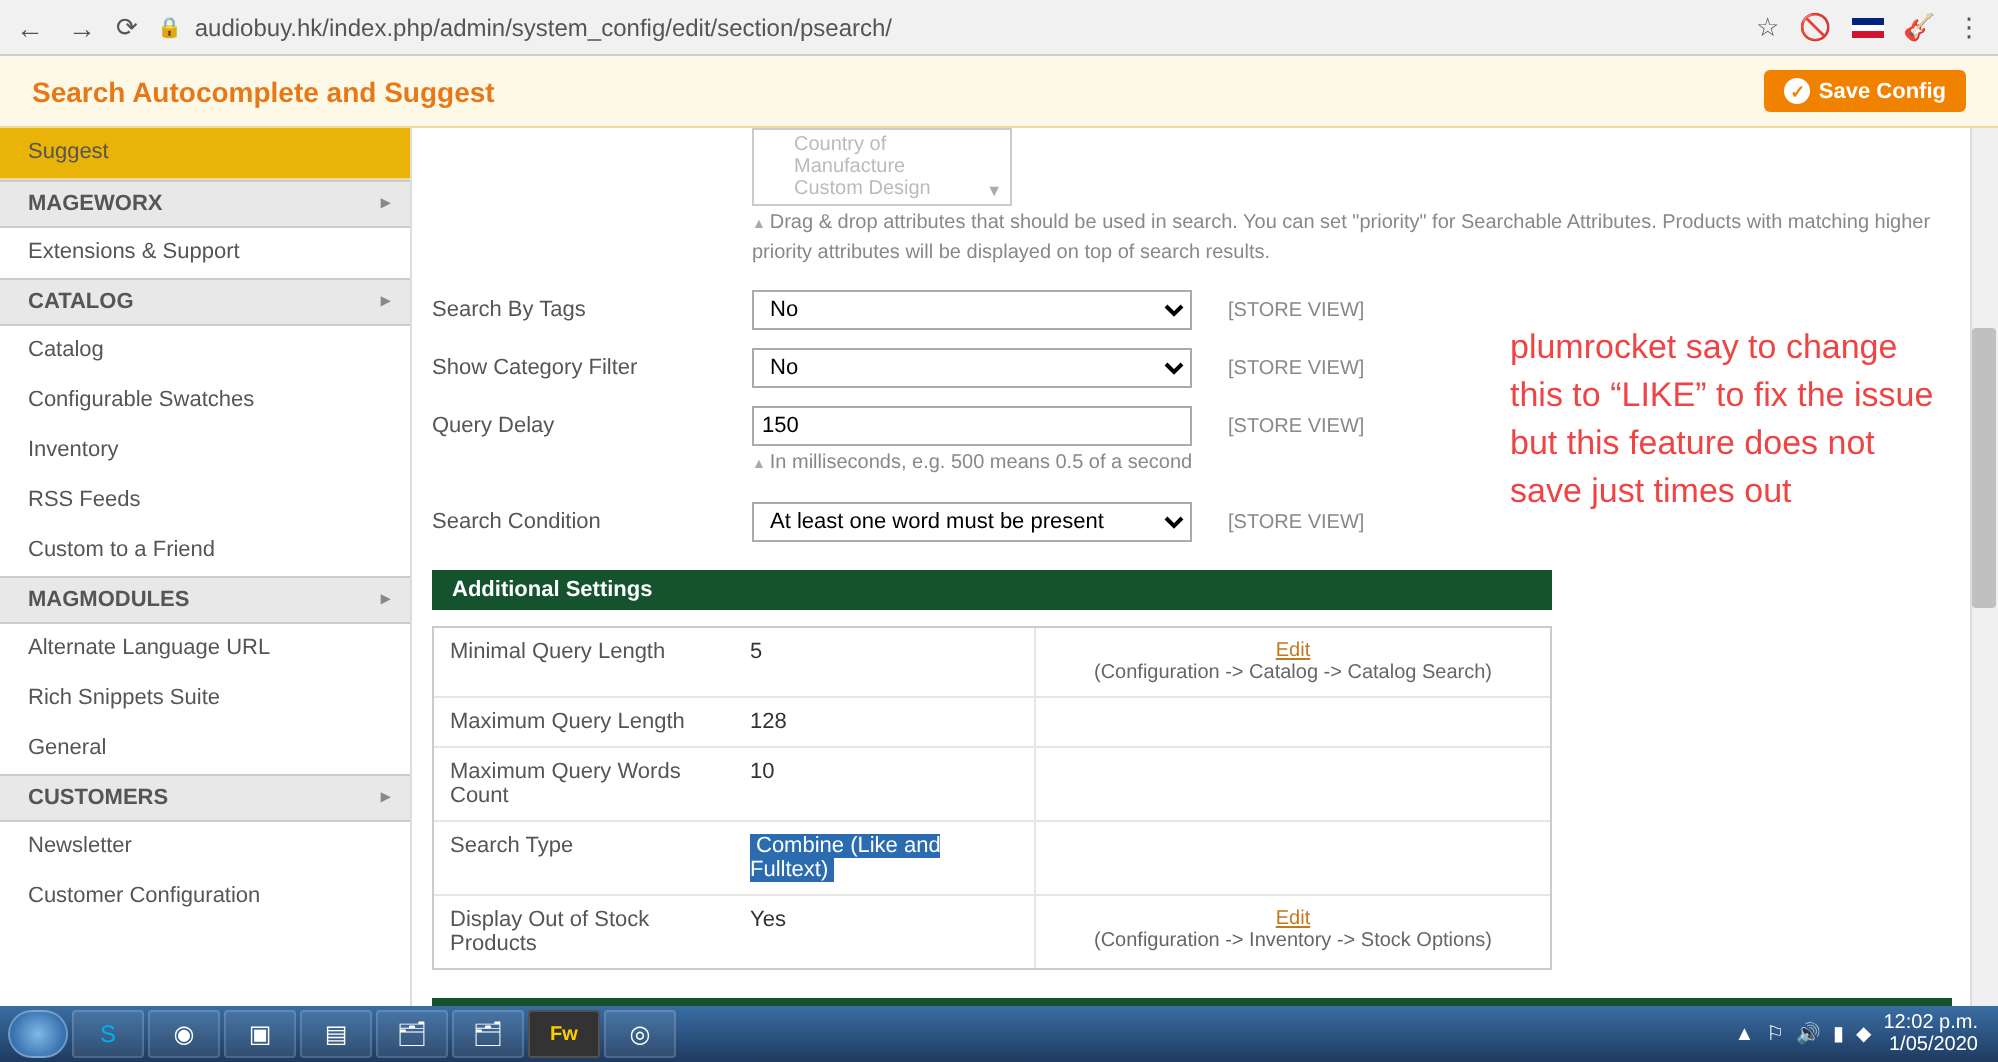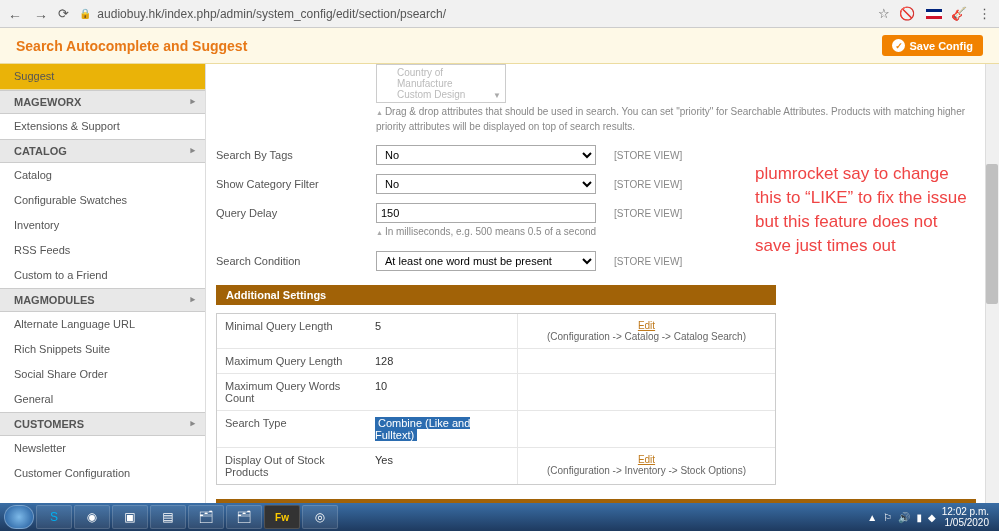--- a/index.html
+++ b/index.html
@@ -22,21 +22,21 @@
 .sb-head:after{content:"▸";position:absolute;right:10px;color:#888;font-size:9px}
 .content{flex:1;padding:0 10px 10px 10px;overflow-y:auto;position:relative}
 .attr-box{border:1px solid #ccc;width:130px;margin-left:160px;padding:2px 20px;font-size:10px;color:#bbb;position:relative}
 .attr-box .dd{position:absolute;right:4px;bottom:2px;color:#aaa;font-size:8px}
 .hint{font-size:10px;color:#888;margin-left:160px;padding:2px 0;line-height:14px}
 .hint:before{content:"▲ ";color:#aaa;font-size:7px}
 .row{display:flex;align-items:center;margin-top:9px}
 .row .lbl{width:160px;font-size:11px;color:#555}
 .row select,.row input.inp{width:220px;height:20px;border:1px solid #aaa;font-size:11px;padding:0 4px;background:#fff}
 .row .scope{margin-left:18px;font-size:10px;color:#888}
-.section-head{background:#a16207;color:#fff;font-weight:bold;font-size:11px;padding:4px 10px;margin-top:14px}
+.section-head{background:#14532d;color:#fff;font-weight:bold;font-size:11px;padding:4px 10px;margin-top:14px}
 .tbl{border:1px solid #ccc;margin-top:8px;width:560px}
 .tbl .trow{display:flex;border-bottom:1px solid #e6e6e6}
 .tbl .trow:last-child{border-bottom:none}
 .tbl .tc1{width:150px;padding:6px 8px;font-size:11px;color:#555}
 .tbl .tc2{width:150px;padding:6px 8px;font-size:11px;color:#333}
 .tbl .tc3{flex:1;padding:6px 8px;font-size:10px;color:#666;text-align:center;border-left:1px solid #e6e6e6}
 .highlight{background:#2b6cb0;color:#fff;padding:0 3px}
 .editlink{color:#c07a1c;text-decoration:underline;cursor:pointer}
 .annotation{position:absolute;right:24px;top:98px;width:220px;color:#ef4444;font-size:17px;line-height:24px;font-family:'Segoe UI',Arial;pointer-events:none}
 .taskbar{position:absolute;bottom:0;left:0;right:0;height:28px;background:linear-gradient(#3a6ea5,#1e3a5f);display:flex;align-items:center;padding:0 4px;gap:2px}
@@ -84,21 +84,20 @@
         <div class="sb-item">Extensions &amp; Support</div>
         <div class="sb-head">CATALOG</div>
         <div class="sb-item">Catalog</div>
         <div class="sb-item">Configurable Swatches</div>
         <div class="sb-item">Inventory</div>
         <div class="sb-item">RSS Feeds</div>
         <div class="sb-item">Custom to a Friend</div>
         <div class="sb-head">MAGMODULES</div>
         <div class="sb-item">Alternate Language URL</div>
         <div class="sb-item">Rich Snippets Suite</div>
-        <div class="sb-item">Social Share Order</div>
         <div class="sb-item">General</div>
         <div class="sb-head">CUSTOMERS</div>
         <div class="sb-item">Newsletter</div>
         <div class="sb-item">Customer Configuration</div>
       </div>
   </div>
 
   <div class="content">
     <div class="attr-box">
       <div>Country of Manufacture</div>

